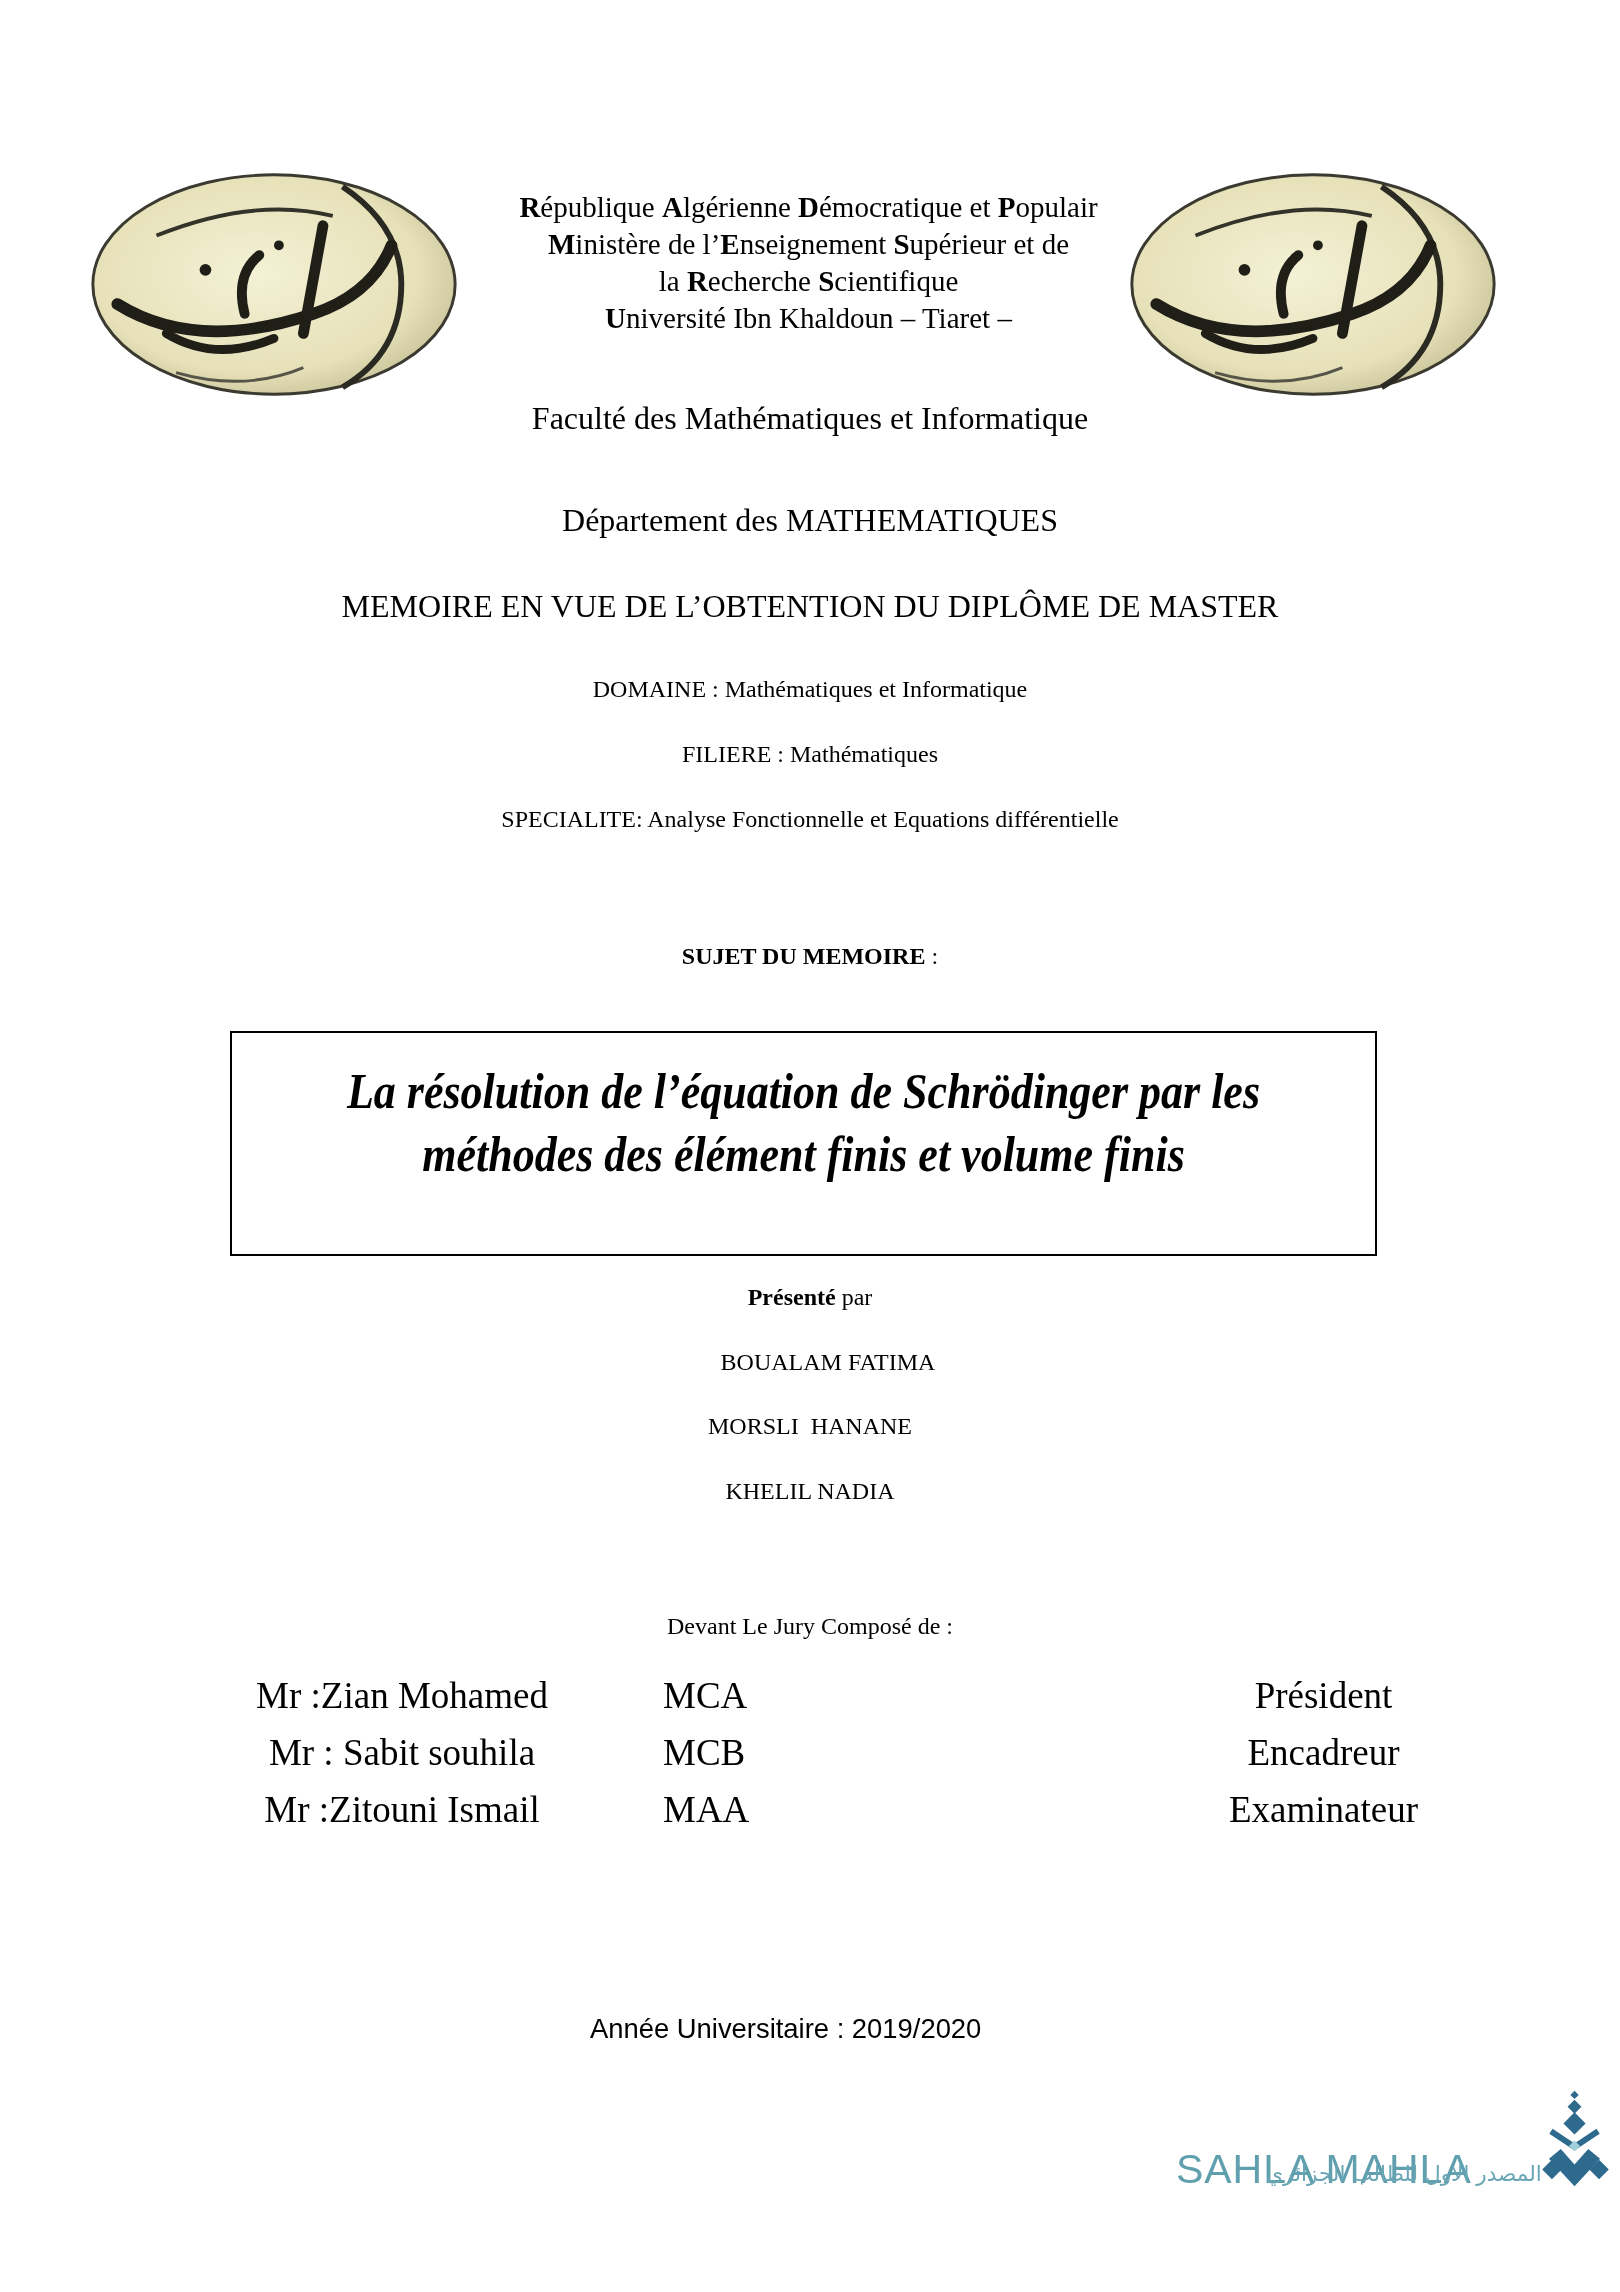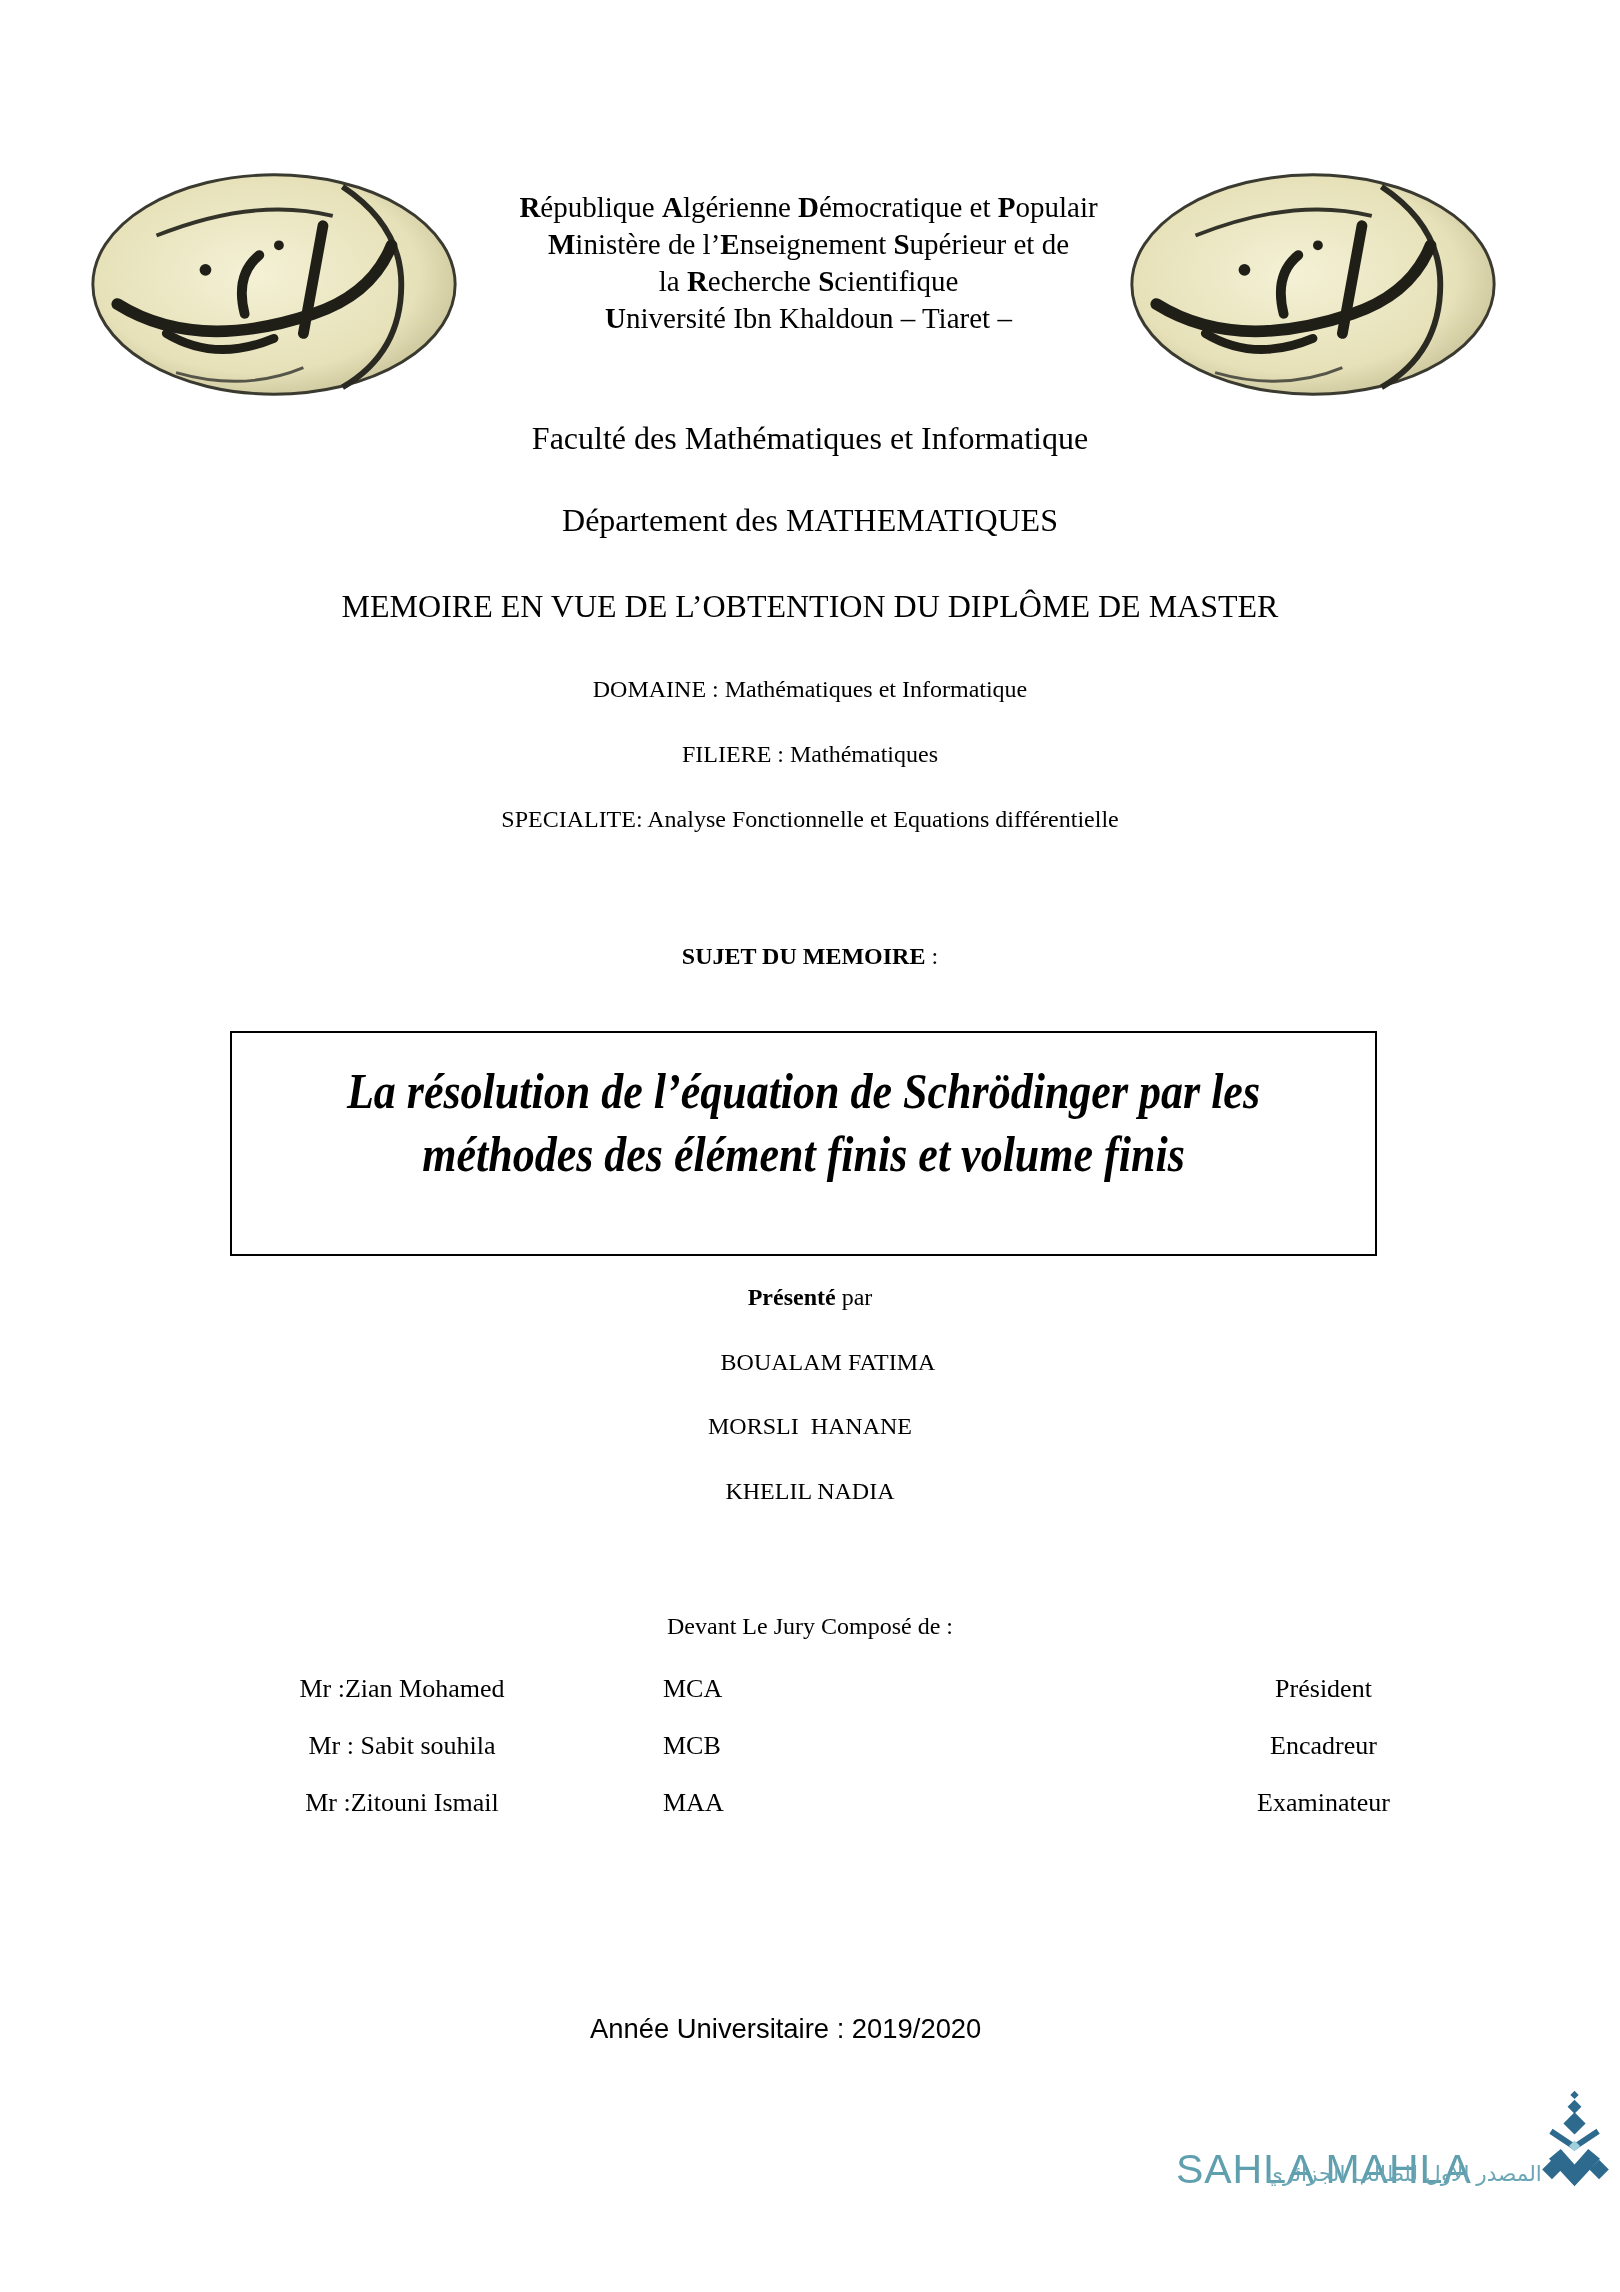--- a/index.html
+++ b/index.html
@@ -13,21 +13,21 @@
   .logo { width: 392px; height: 235px; }
   .logo-left { left: 78px; top: 167px; }
   .logo-right { left: 1117px; top: 167px; }
   .line30 { font-size: 32px; }
   .line28 { font-size: 24px; }
   .title-box { left: 230px; top: 1031px; width: 1147px; height: 225px;
                border: 2px solid #000; box-sizing: border-box; text-align: center; }
   .title-text { font-size: 50px; font-weight: bold; font-style: italic;
                 line-height: 63px; margin-top: 27.4px; transform: scaleX(0.88);
                 transform-origin: center; display: block; }
-  .jury-row { font-size: 26px; }
+  .jury-row { font-size: 37px; }
   .jury-name { position: absolute; width: 294px; text-align: center; }
   .jury-grade { position: absolute; left: 647px; margin-left: 16px; }
   .jury-role { position: absolute; width: 255px; text-align: center; left: 1196px; }
   .year { font-family: "Liberation Sans", sans-serif; font-size: 27.4px; }
   .sahla { left: 1171px; top: 2112px; width: 436px; height: 88px; }
   .sahla-text { position: absolute; left: 4.9px; top: 0; font-family: "Liberation Sans", sans-serif;
                 font-size: 41px; letter-spacing: 1px; color: #5f9fae; white-space: nowrap; margin-top: 34px; }
   .sahla-sub { position: absolute; left: 7.8px; top: 49px; font-family: "DejaVu Sans", sans-serif;
                font-size: 21.6px; color: #6aa6b5; direction: rtl; white-space: nowrap; width: 363px; text-align: right; }
   .sahla-icon { position: absolute; left: 370px; top: -21.6px; }
@@ -80,21 +80,21 @@
 
 <div class="abs header-block">
   <div>
     <b>R</b><span>épublique </span><b>A</b><span>lgérienne </span><b>D</b><span>émocratique et </span><b>P</b><span>opulair</span>
   </div>
   <div><b>M</b>inistère de l’<b>E</b>nseignement <b>S</b>upérieur et de</div>
   <div>la <b>R</b>echerche <b>S</b>cientifique</div>
   <div><b>U</b>niversité Ibn Khaldoun – Tiaret –</div>
 </div>
 
-<div class="abs center line30" style="top:420px;">Faculté des Mathématiques et Informatique</div>
+<div class="abs center line30" style="top:400px;">Faculté des Mathématiques et Informatique</div>
 <div class="abs center line30" style="top:502px;">Département des MATHEMATIQUES</div>
 <div class="abs center line30" style="top:588px;">MEMOIRE EN VUE DE L’OBTENTION DU DIPLÔME DE MASTER</div>
 
 <div class="abs center line28" style="top:676px;">DOMAINE : Mathématiques et Informatique</div>
 <div class="abs center line28" style="top:741px;">FILIERE : Mathématiques</div>
 <div class="abs center line28" style="top:806px;">SPECIALITE: Analyse Fonctionnelle et Equations différentielle</div>
 
 <div class="abs center line28" style="top:943px;">
   <b>SUJET DU MEMOIRE</b><span> :</span>
 </div>

